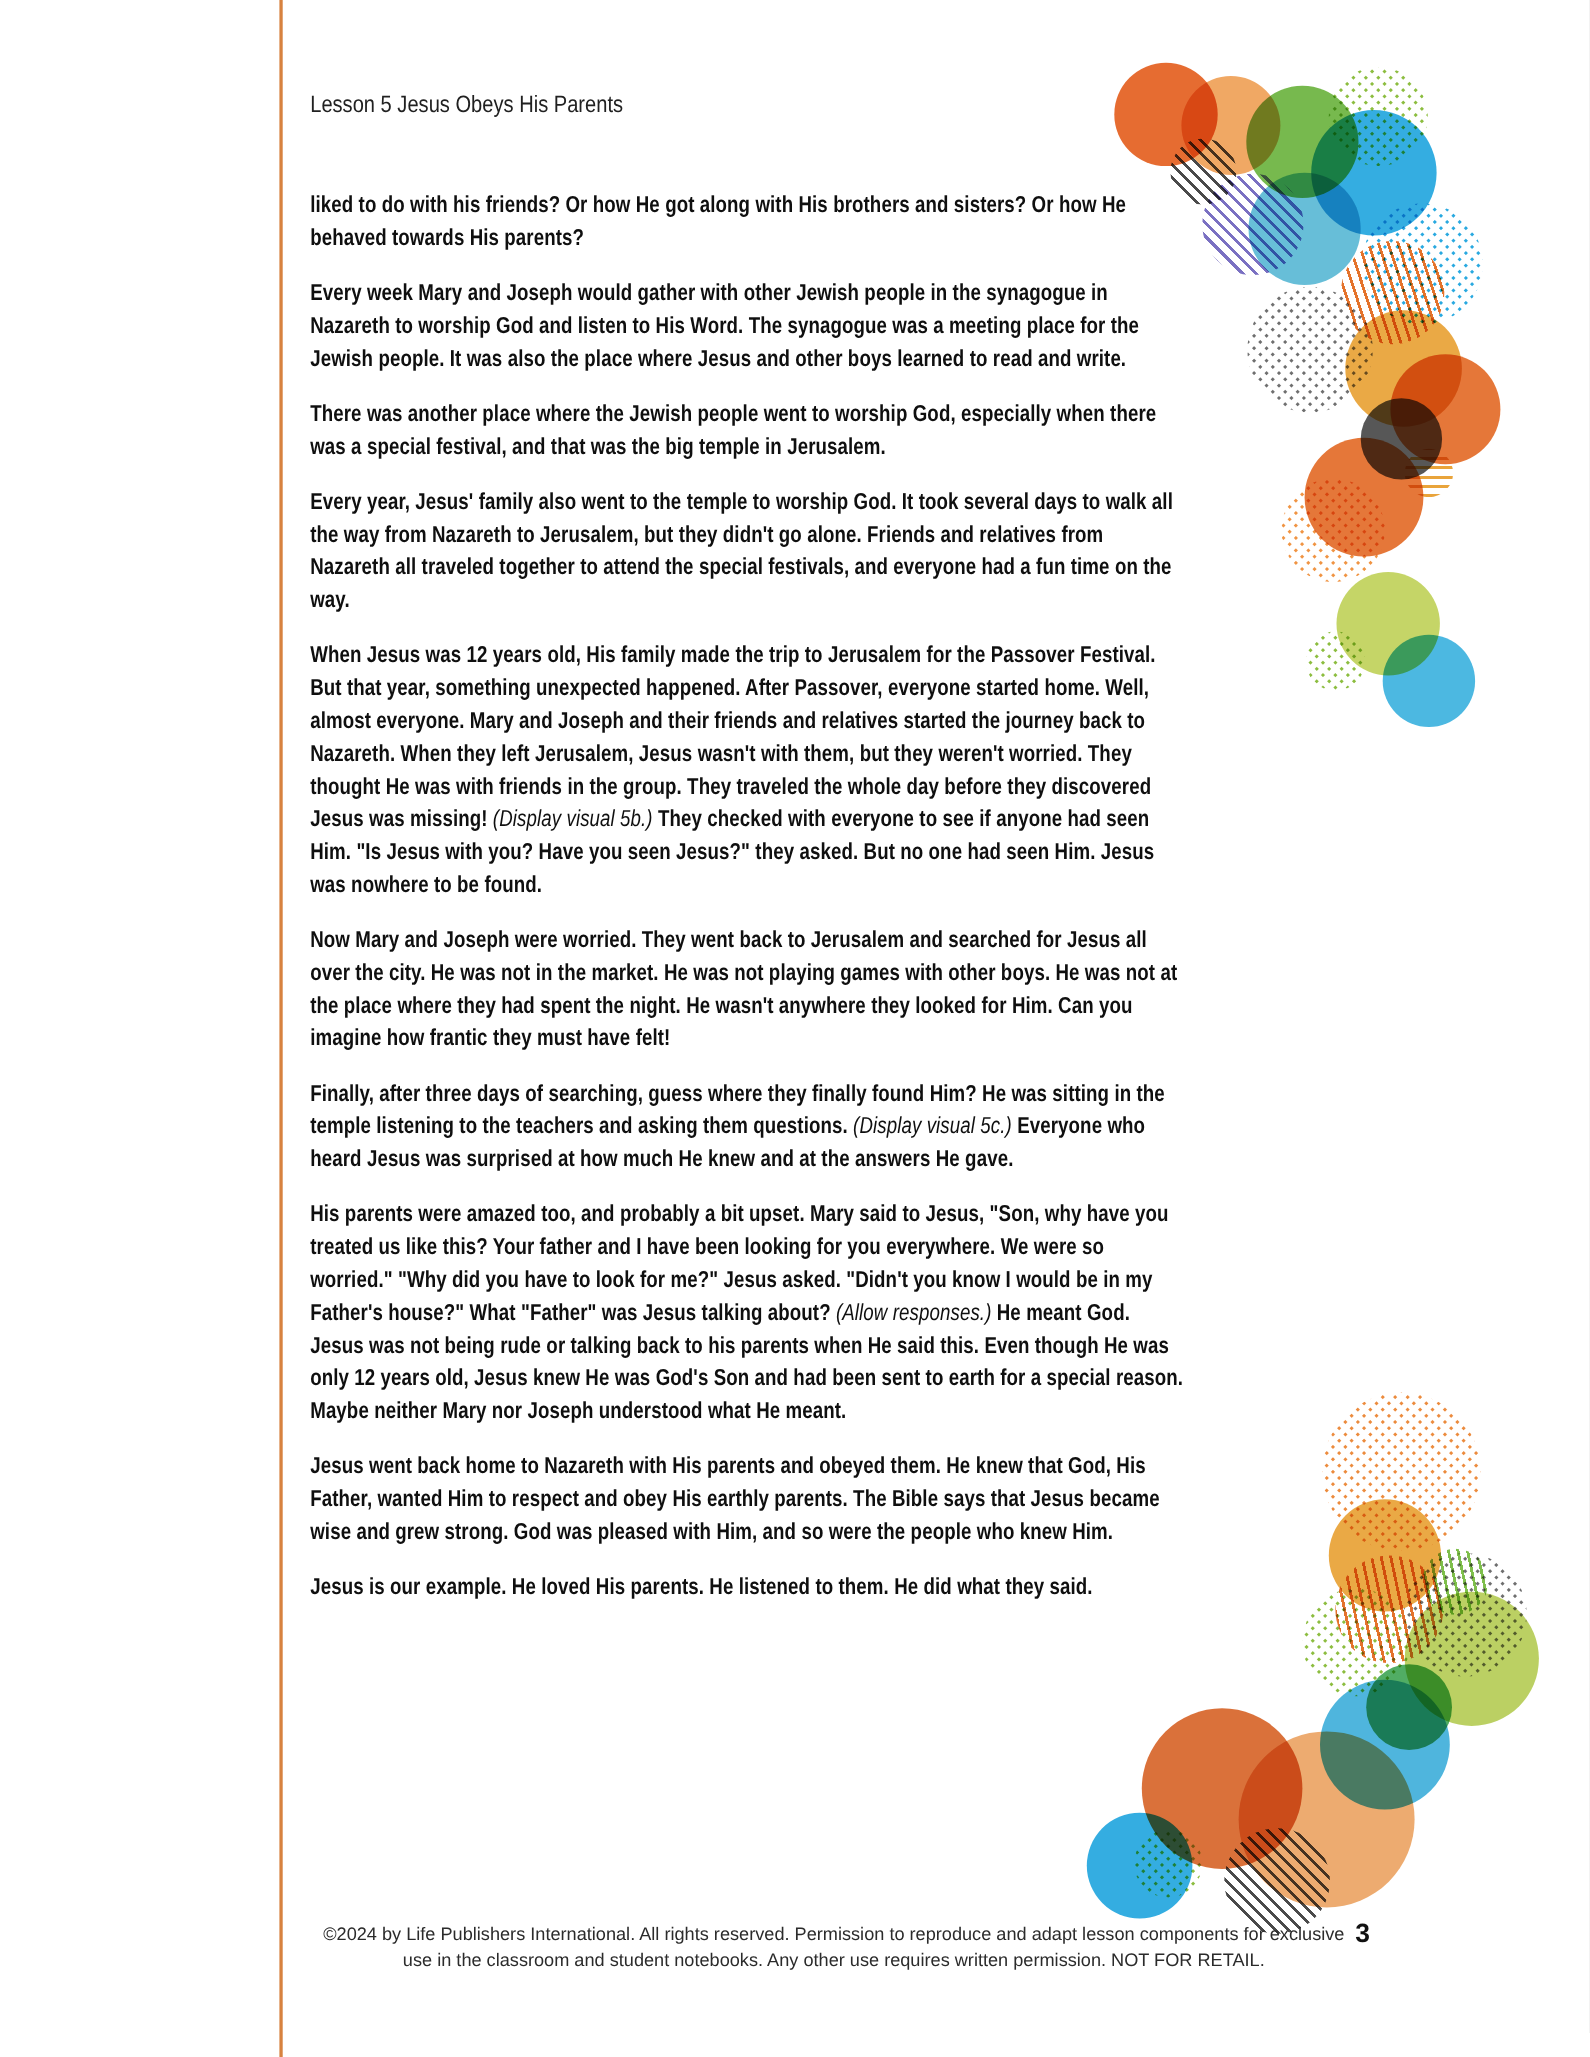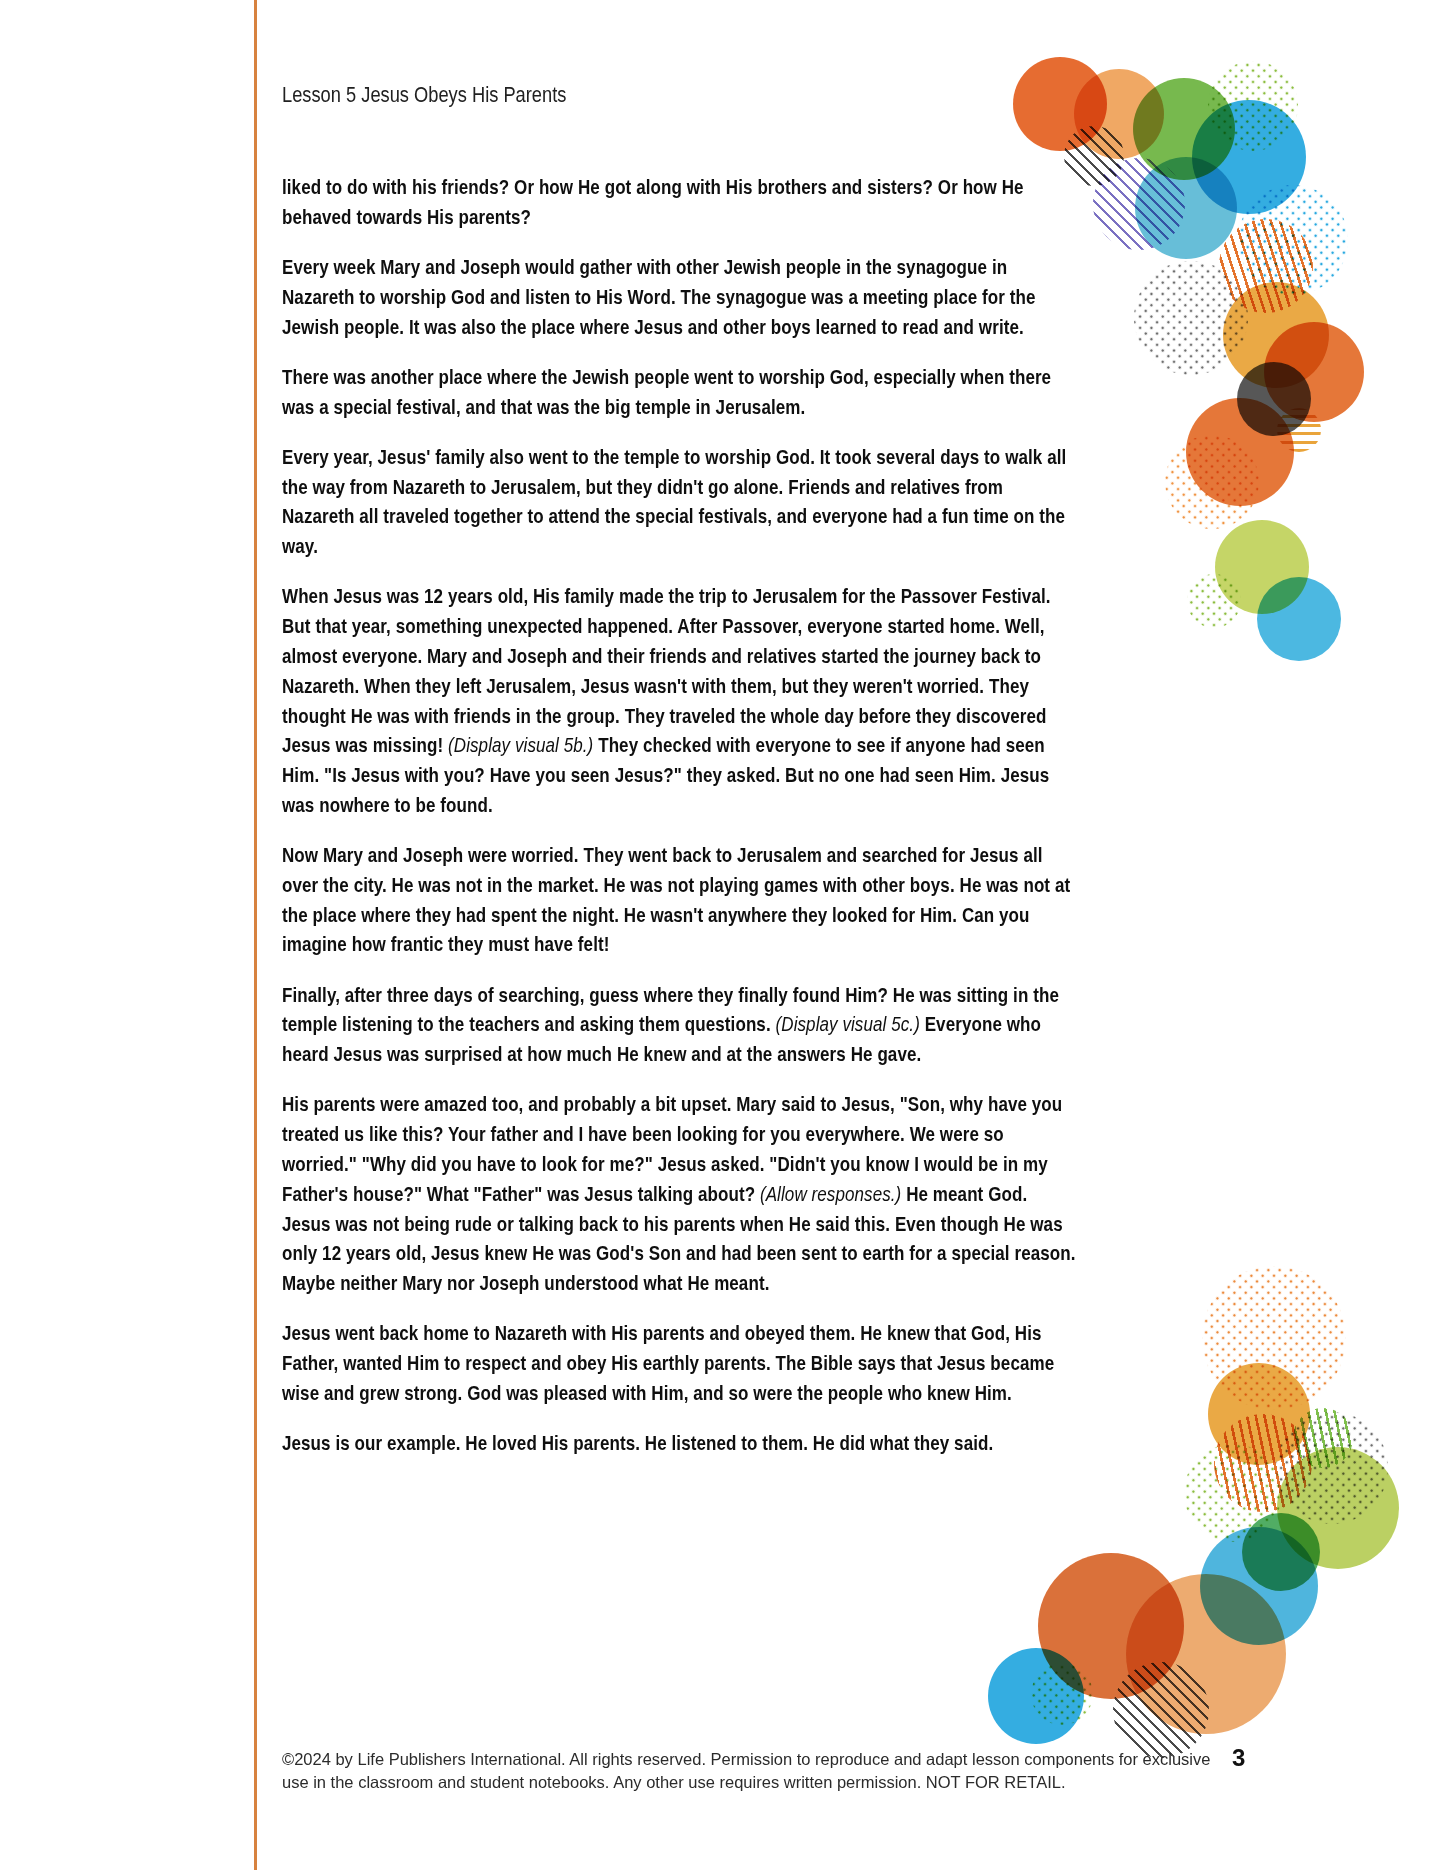--- a/index.html
+++ b/index.html
@@ -29,21 +29,21 @@
   .lesson-body{
     position:absolute;left:282px;top:172px;
     width:980px;transform:scaleX(.81);transform-origin:0 0;
     font-weight:700;font-size:21px;line-height:29.8px;
     color:#0f0f0f;letter-spacing:.1px;
   }
   .lesson-body p{margin:0 0 20.4px 0;}
   .lesson-body .italic{font-weight:400;font-style:italic;}
   .page-footer{
     position:absolute;left:282px;top:1748px;width:952px;
-    font-size:16.5px;line-height:23.2px;font-weight:400;color:#2b2b2b;
+    font-size:16.5px;line-height:23.2px;font-weight:400;color:#2b2b2b;text-align:center;
   }
   .page-number{
     position:absolute;left:1232px;top:1744px;
     font-size:24px;font-weight:700;color:#111111;
   }
 </style>
 </head>
 <body>
 
 <div class="page">

